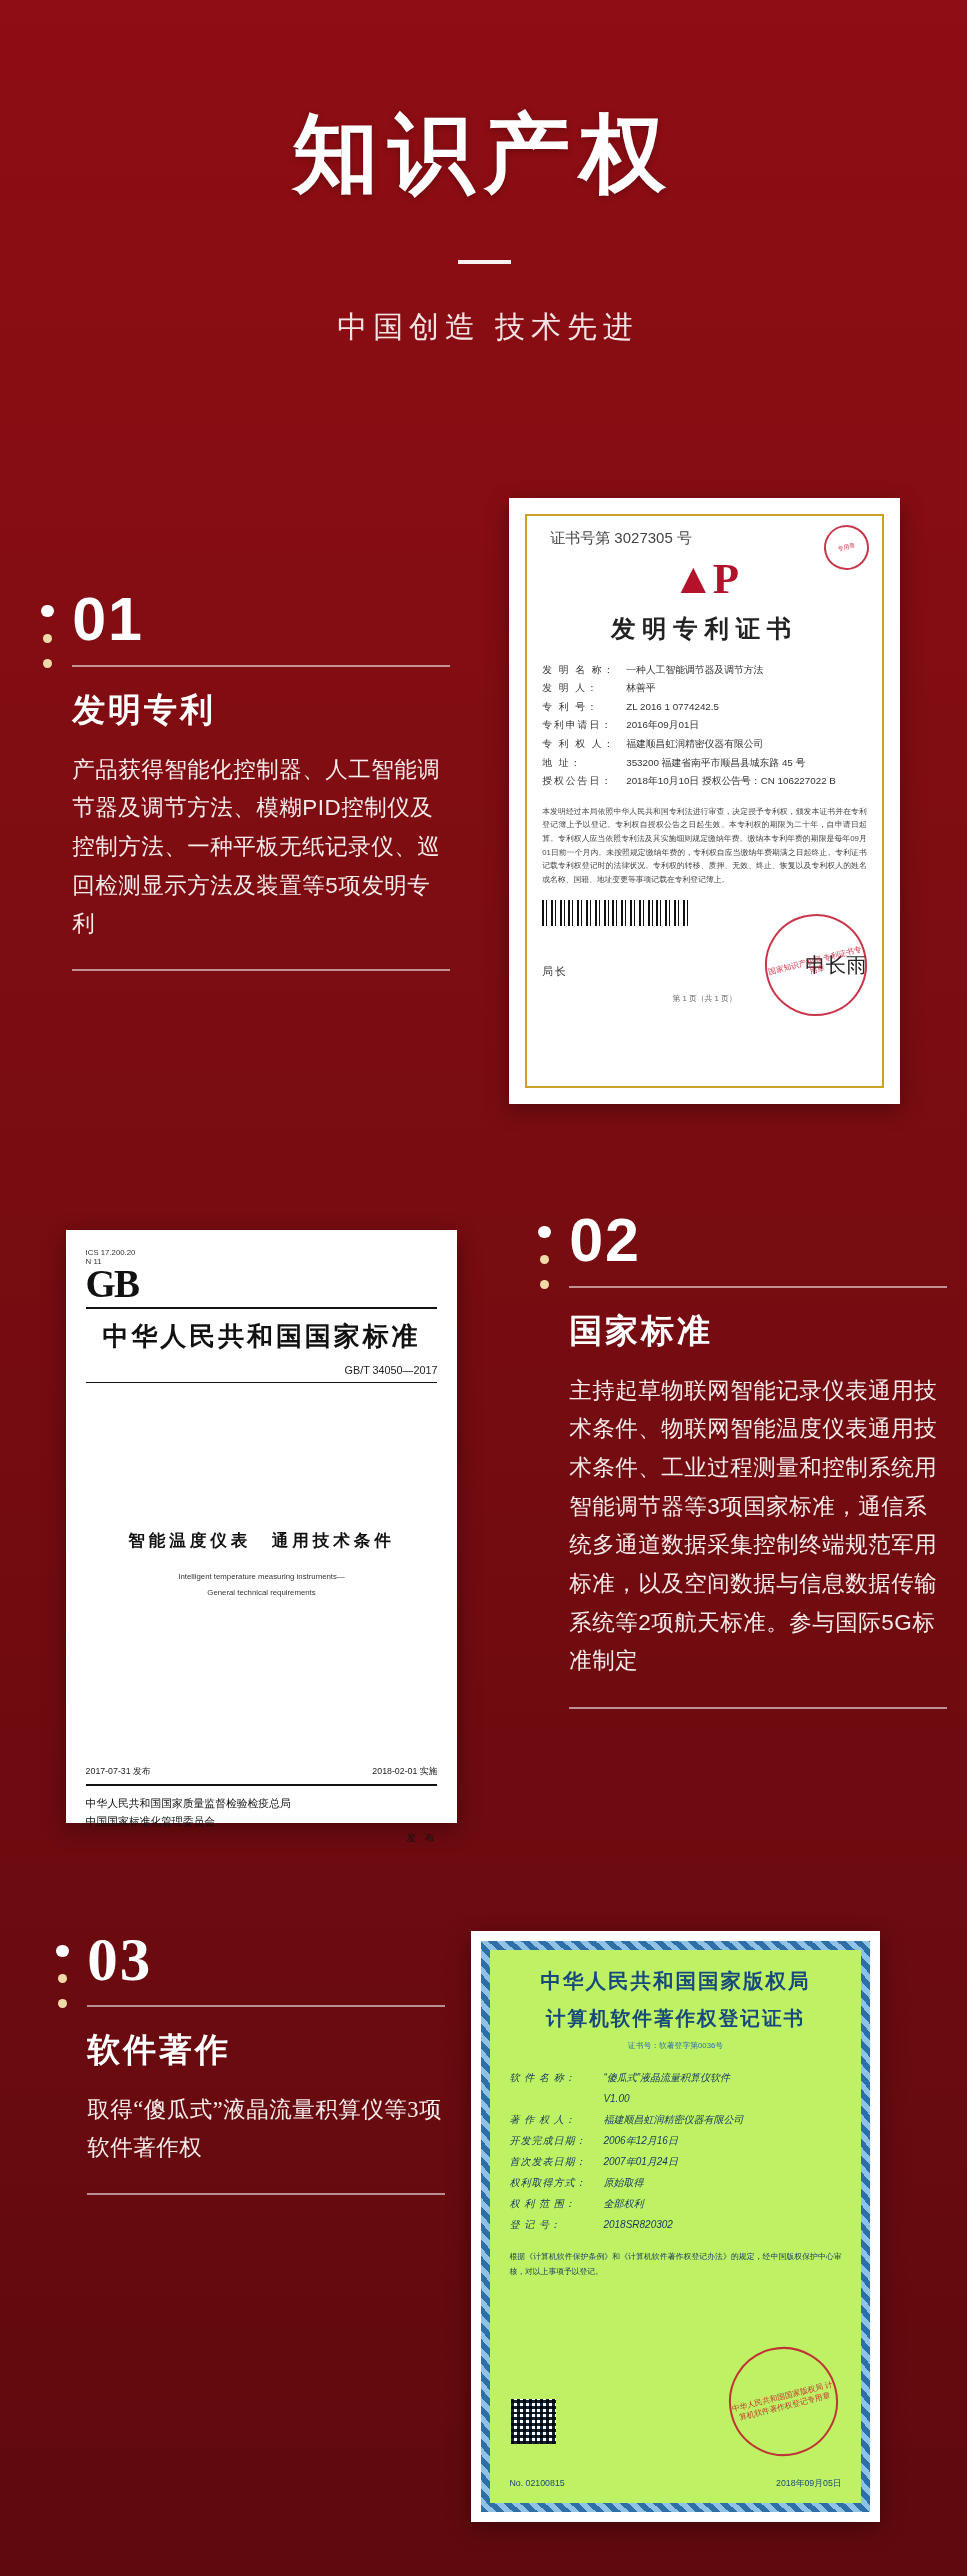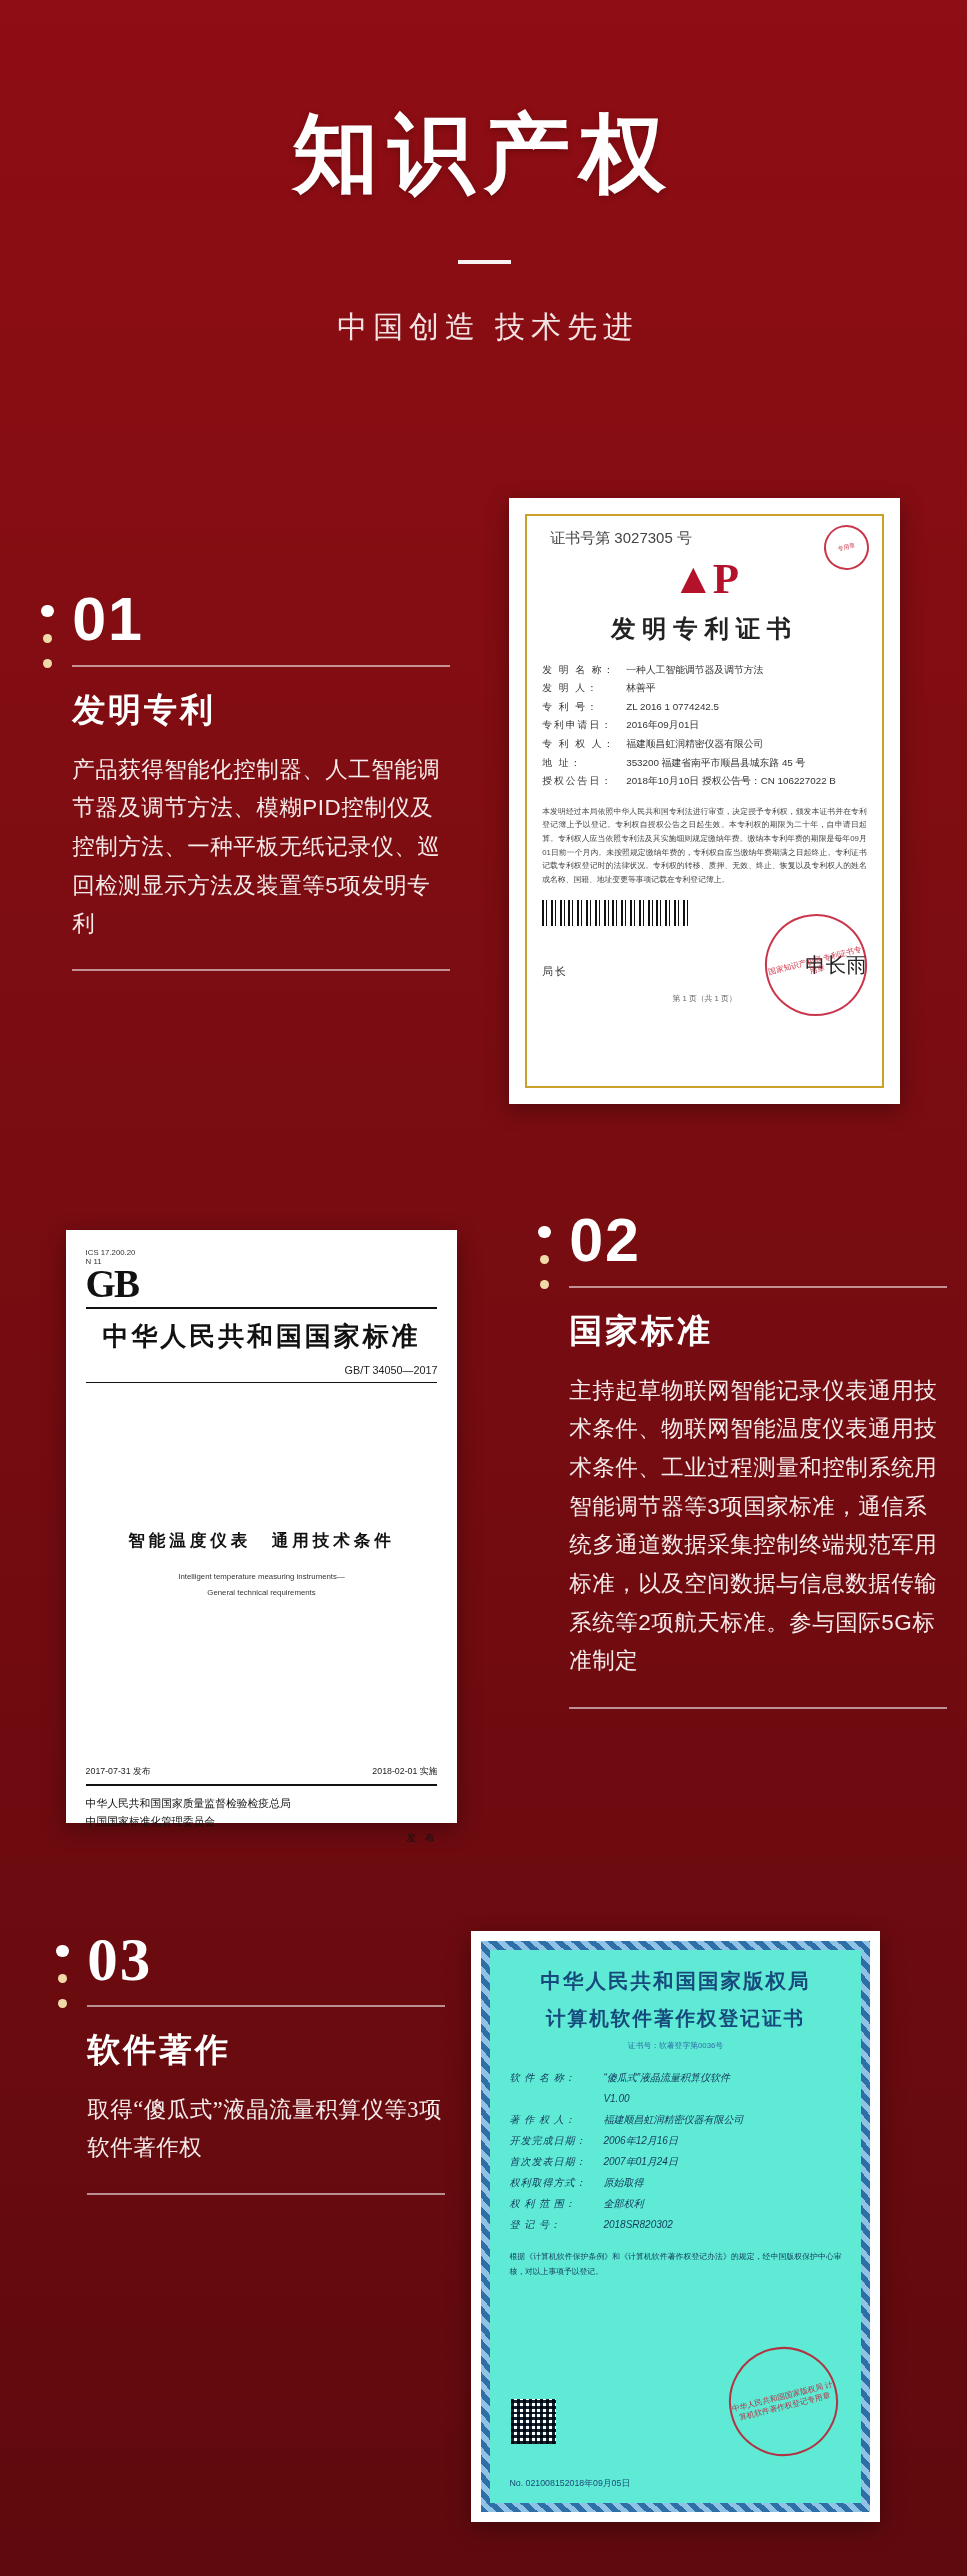--- a/index.html
+++ b/index.html
@@ -126,38 +126,38 @@
   }
   .p2 .btmline { height:2px; background:#111; margin:5.9px 0 9.8px; }
   .p2 .org { font-size:10.8px; line-height:1.6; color:#111; }
   .p2 .org .pub { float:right; letter-spacing:2.9px; font-size:9.8px; }
 
   
   .p3 { left:471px; top:1931px; width:409px; height:591px; padding:9.8px; background:#fff; }
   .p3 .frame {
     border:9.8px solid transparent;
     border-image: repeating-linear-gradient(45deg,#2f6fa8 0 5.9px,#8fc2e4 5.9px 11.7px) 10;
-    height:100%; position:relative; background:#5eead4; padding:17.6px 19.6px; color:#1b3e63;
+    height:100%; position:relative; background:#bef264; padding:17.6px 19.6px; color:#1b3e63;
   }
   .p3 .h1 { text-align:center; font-size:20.5px; font-weight:bold; letter-spacing:2px; color:#174a7c; font-family:"Liberation Serif", serif; }
   .p3 .h2 { text-align:center; font-size:19.6px; font-weight:bold; letter-spacing:2px; color:#174a7c; margin-top:9.8px; font-family:"Liberation Serif", serif;}
   .p3 .h3 { text-align:center; font-size:7.8px; color:#2f6fa8; margin-top:7.8px; }
   .p3 .row { display:flex; font-size:10px; line-height:2.1; color:#13375c;font-style:italic; }
   .p3 .row .lb { width:94px; letter-spacing:1px; flex:none; }
   .p3 .row .vl { flex:1; }
   .p3 .note { font-size:7.8px; line-height:1.9; margin-top:15.6px; color:#13375c; text-align:justify; }
   .p3 .qr {
     position:absolute; left:21.5px; bottom:59px; width:45px; height:45px;
     background:
       repeating-linear-gradient(90deg,#123 0 2.9px,#fff 2.9px 5.9px),
       repeating-linear-gradient(0deg,#123 0 2.9px,#fff 2.9px 5.9px);
     background-blend-mode:multiply;
   }
   .p3 .rseal { width:109px; height:109px; right:23.5px; bottom:47px; border-color:#c0142c; }
-  .p3 .bottom { position:absolute; left:19.6px; right:19.6px; bottom:13.7px; display:flex; justify-content:flex-start; font-size:8.8px; color:#1b4a78;margin-top:32px; }
+  .p3 .bottom { position:absolute; left:19.6px; right:19.6px; bottom:13.7px; display:flex; justify-content:space-between; font-size:8.8px; color:#1b4a78;margin-top:32px; }
 </style>
 </head>
 <body>
 
 <div class="page">
 
   <div class="header">
     <h1>知识产权</h1>
     <div class="divider"></div>
     <div class="subtitle">中国创造  技术先进</div>

